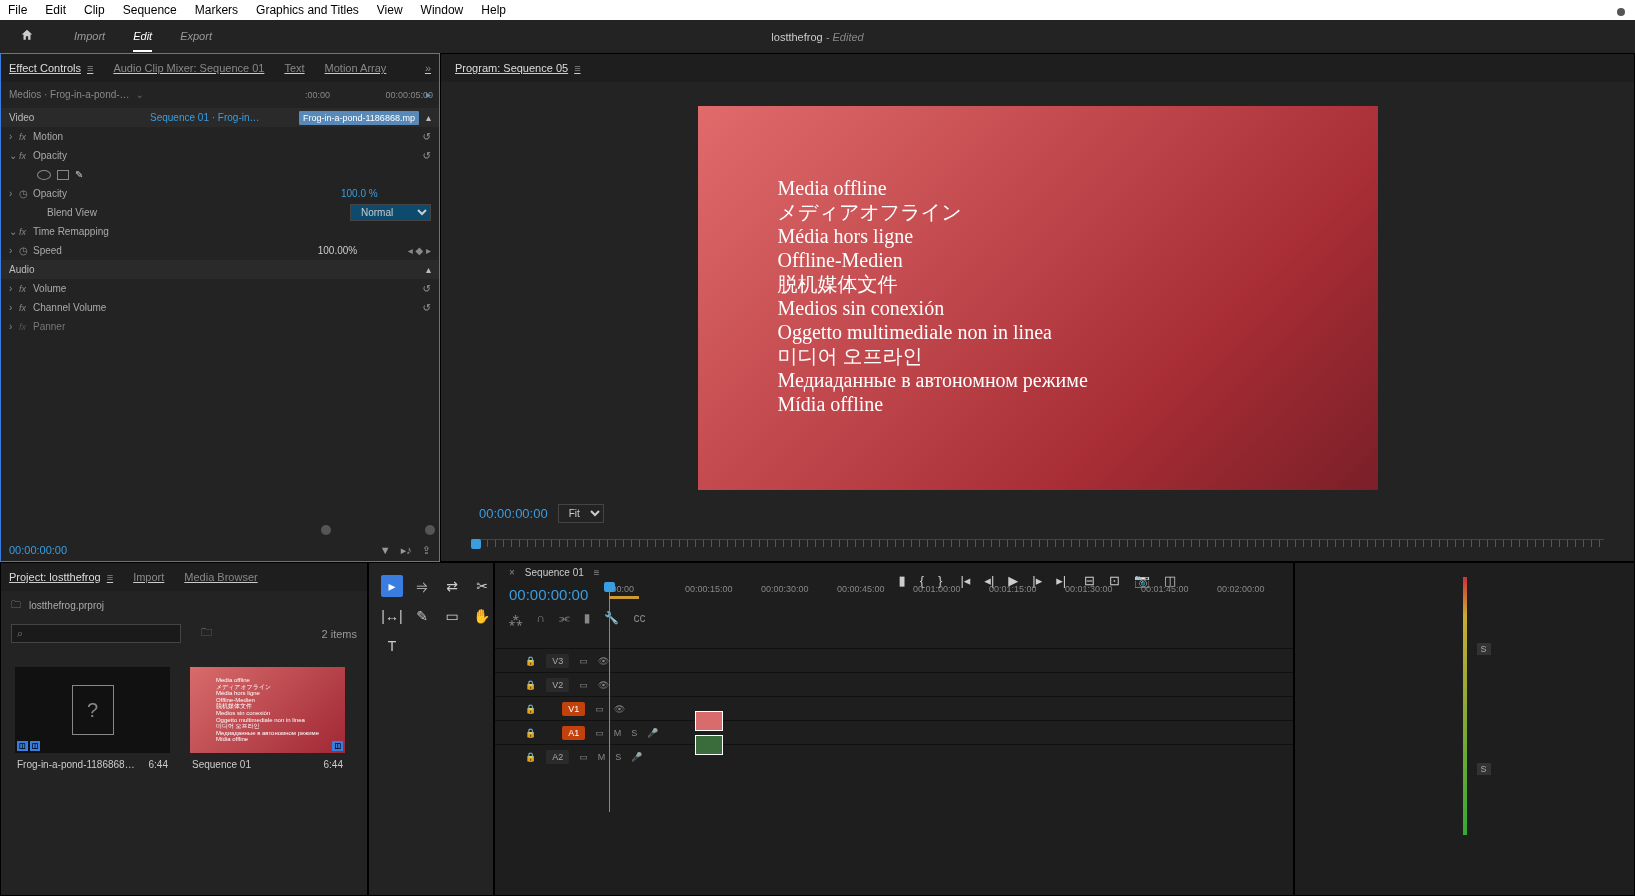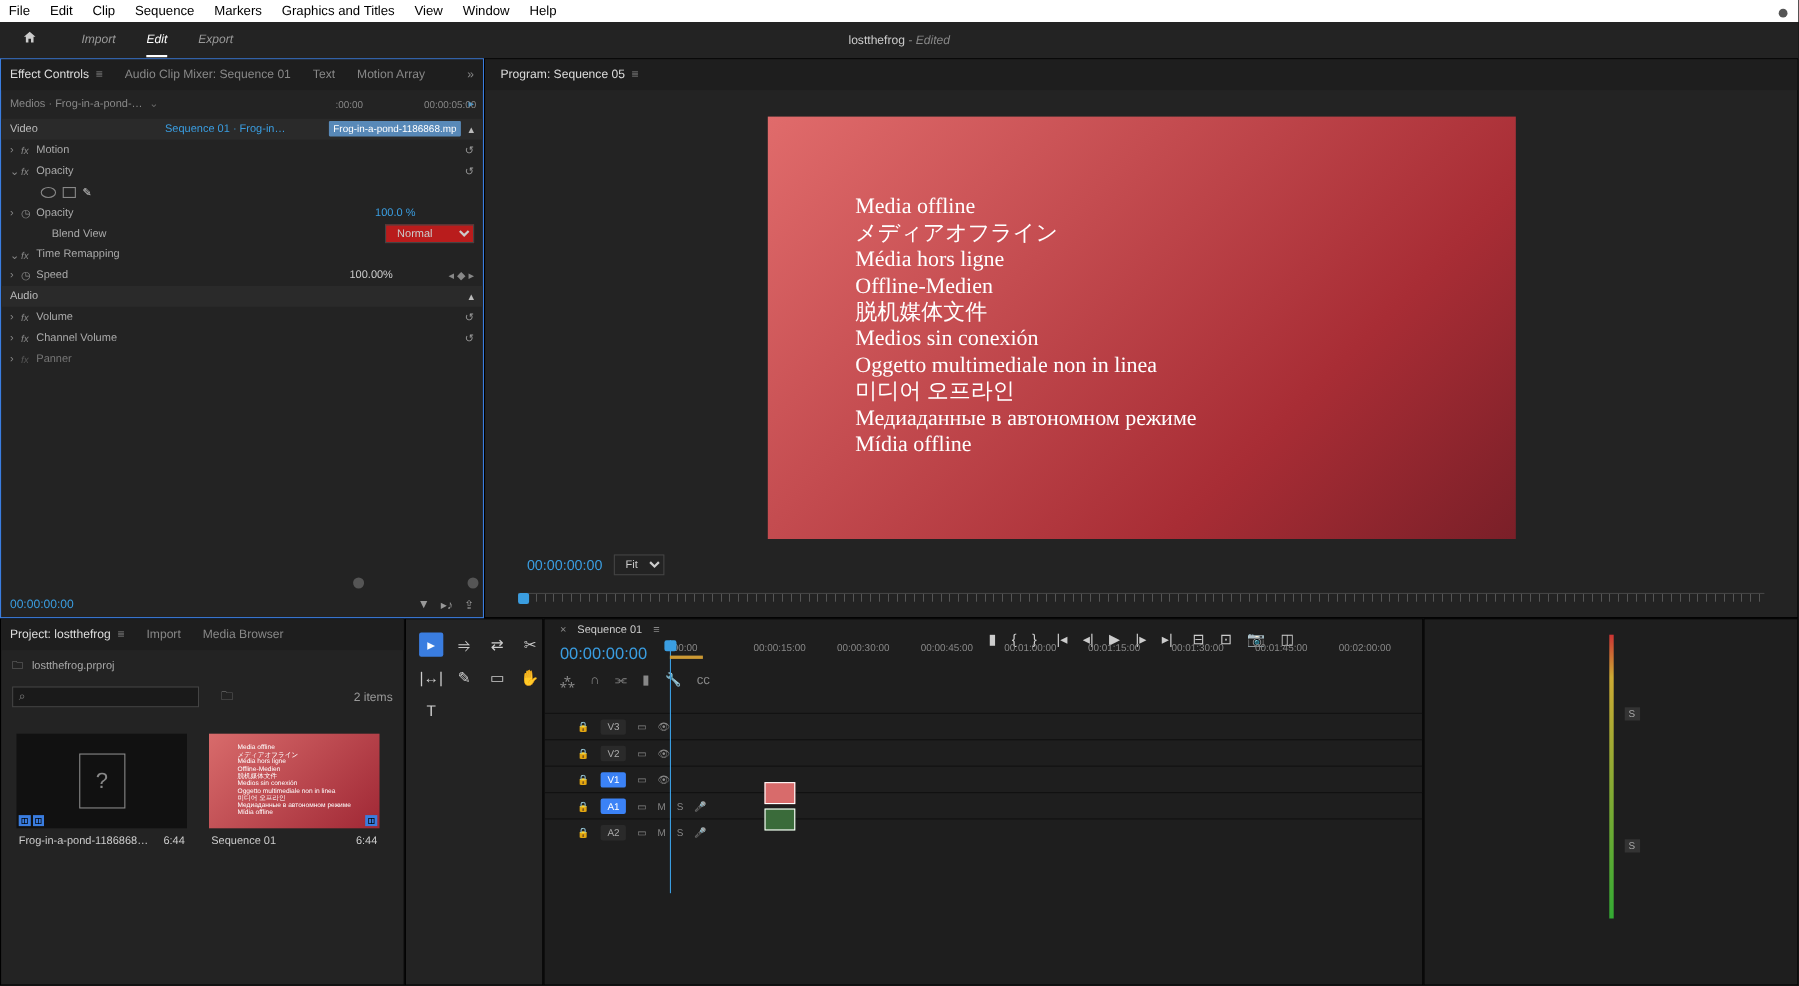--- a/index.html
+++ b/index.html
@@ -9,42 +9,42 @@
 .topbar { background: #232323; height: 33px; display: flex; align-items: center; padding: 0 20px; position: relative; }
 .home-icon { color: #ccc; font-size: 16px; margin-right: 40px; }
 .workspace-tabs { display: flex; gap: 28px; }
 .workspace-tab { color: #999; padding: 8px 0; cursor: pointer; font-style: italic; }
 .workspace-tab.active { color: #fff; border-bottom: 2px solid #fff; }
 .title-center { position: absolute; left: 50%; transform: translateX(-50%); color: #ccc; }
 .title-center .edited { color: #888; font-style: italic; }
 .main-grid { display: grid; grid-template-columns: 440px 1fr; grid-template-rows: 509px 1fr; height: calc(100% - 53px); }
 .panel { background: #232323; border: 1px solid #000; position: relative; }
 .panel.blue-border { border: 1px solid #3a7de0; }
-.panel-tabs { display: flex; background: #1e1e1e; height: 28px; align-items: center; padding: 0 8px; gap: 20px; font-size: 11px; }
+.panel-tabs { display: flex; background: #1e1e1e; height: 28px; align-items: center; padding: 0 8px; gap: 20px; font-size: 11px; text-decoration: underline; }
 .panel-tab { color: #888; cursor: pointer; display: flex; align-items: center; gap: 6px; }
 .panel-tab.active { color: #ddd; }
 .hamburger { color: #888; }
 .chevron-right { margin-left: auto; color: #888; }
 
 
 .ec-header { display: flex; align-items: center; height: 24px; padding: 0 8px; font-size: 10px; color: #888; }
 .ec-header .link { color: #3a9de0; margin-top: 47px; }
 .ec-body { padding: 2px 0; }
 .ec-row { display: flex; align-items: center; height: 19px; padding: 0 8px; font-size: 10px; color: #aaa; }
 .ec-row.section { background: #2a2a2a; color: #bbb; justify-content: space-between; }
 .ec-row .chev { width: 10px; color: #888; }
 .ec-row .fx { width: 14px; color: #888; font-style: italic; font-size: 9px; }
 .ec-row .label { flex: 1; }
 .ec-row .val { color: #3a9de0; width: 90px; }
 .ec-reset { color: #999; margin-left: auto; }
 .opacity-icons { display: flex; gap: 6px; padding-left: 36px; align-items: center; }
 .opacity-icons .circle { width: 14px; height: 10px; border: 1px solid #888; border-radius: 50%; }
 .opacity-icons .rect { width: 12px; height: 10px; border: 1px solid #888; }
 .opacity-icons .pen { color: #ccc; }
-.blend-select { background: #b91c1c; border: 1px solid #444; color: #ccc; font-size: 10px; padding: 1px 20px 1px 6px; margin-left: 6px; }
+.blend-select { background: #0c4a6e; border: 1px solid #444; color: #ccc; font-size: 10px; padding: 1px 20px 1px 6px; margin-left: 6px; }
 .ec-clip-bar { position: absolute; top: 57px; right: 0; width: 140px; height: 18px; }
 .ec-clip-name { background: #5889b8; color: #fff; font-size: 9px; padding: 2px 4px; border-radius: 1px; }
 .ec-ruler { position: absolute; top: 36px; right: 0; width: 140px; font-size: 9px; color: #888; display: flex; justify-content: space-between; padding: 0 6px; }
 .ec-footer { position: absolute; bottom: 0; left: 0; right: 0; height: 22px; display: flex; align-items: center; padding: 0 8px; }
 .ec-footer .tc { color: #3a9de0; font-size: 11px; }
 .ec-footer .icons { margin-left: auto; display: flex; gap: 10px; color: #999; }
 .ec-scrub { position: absolute; bottom: 22px; left: 0; right: 0; height: 14px; }
 .ec-scrub .dot { width: 10px; height: 10px; background: #555; border-radius: 50%; position: absolute; }
 
 
@@ -98,21 +98,21 @@
 .tl-ruler-labels { display: flex; font-size: 9px; color: #888; }
 .tl-ruler-labels span { width: 76px; }
 .tl-ruler .playhead { position: absolute; left: 0; top: 0; bottom: -200px; width: 1px; background: #3a9de0; }
 .tl-ruler .playhead::before { content: ''; position: absolute; top: 0; left: -5px; width: 11px; height: 10px; background: #3a9de0; border-radius: 2px; }
 .tl-ruler .wa { position: absolute; top: 14px; left: 0; width: 30px; height: 3px; background: #cc9933; }
 .tracks { margin-top: 36px; }
 .track { display: flex; height: 24px; border-top: 1px solid #111; align-items: center; }
 .track-head { width: 200px; display: flex; align-items: center; gap: 10px; padding-left: 30px; font-size: 9px; color: #aaa; }
 .track-head .lock { color: #888; }
 .track-head .tag { background: #2a2a2a; padding: 2px 6px; border-radius: 2px; }
-.track-head .tag.active { background: #3b82f6; color: #fff; }
+.track-head .tag.active { background: #c2410c; color: #fff; margin-left: 16px; }
 .track-head .eye, .track-head .m, .track-head .s, .track-head .mic, .track-head .box { color: #888; cursor: pointer; }
 .track-body { flex: 1; background: #1a1a1a; position: relative; }
 .clip-thumb { position: absolute; left: 0; top: 2px; width: 28px; height: 20px; background: #d86b6b; border: 1px solid #fff; }
 .clip-thumb.audio { background: #3a6b3a; }
 .scroll-dot { position: absolute; right: 10px; width: 8px; height: 8px; background: #555; border-radius: 50%; }
 
 
 .meter-panel { background: #1e1e1e; border: 1px solid #000; position: relative; }
 .meter-bar { position: absolute; left: 50%; top: 14px; bottom: 60px; width: 4px; background: linear-gradient(#cc3333 0%, #ccaa33 15%, #33aa33 100%); transform: translateX(-50%); }
 .meter-s { position: absolute; top: 80px; left: 50%; transform: translateX(12px); background: #333; color: #aaa; font-size: 9px; padding: 1px 4px; }

